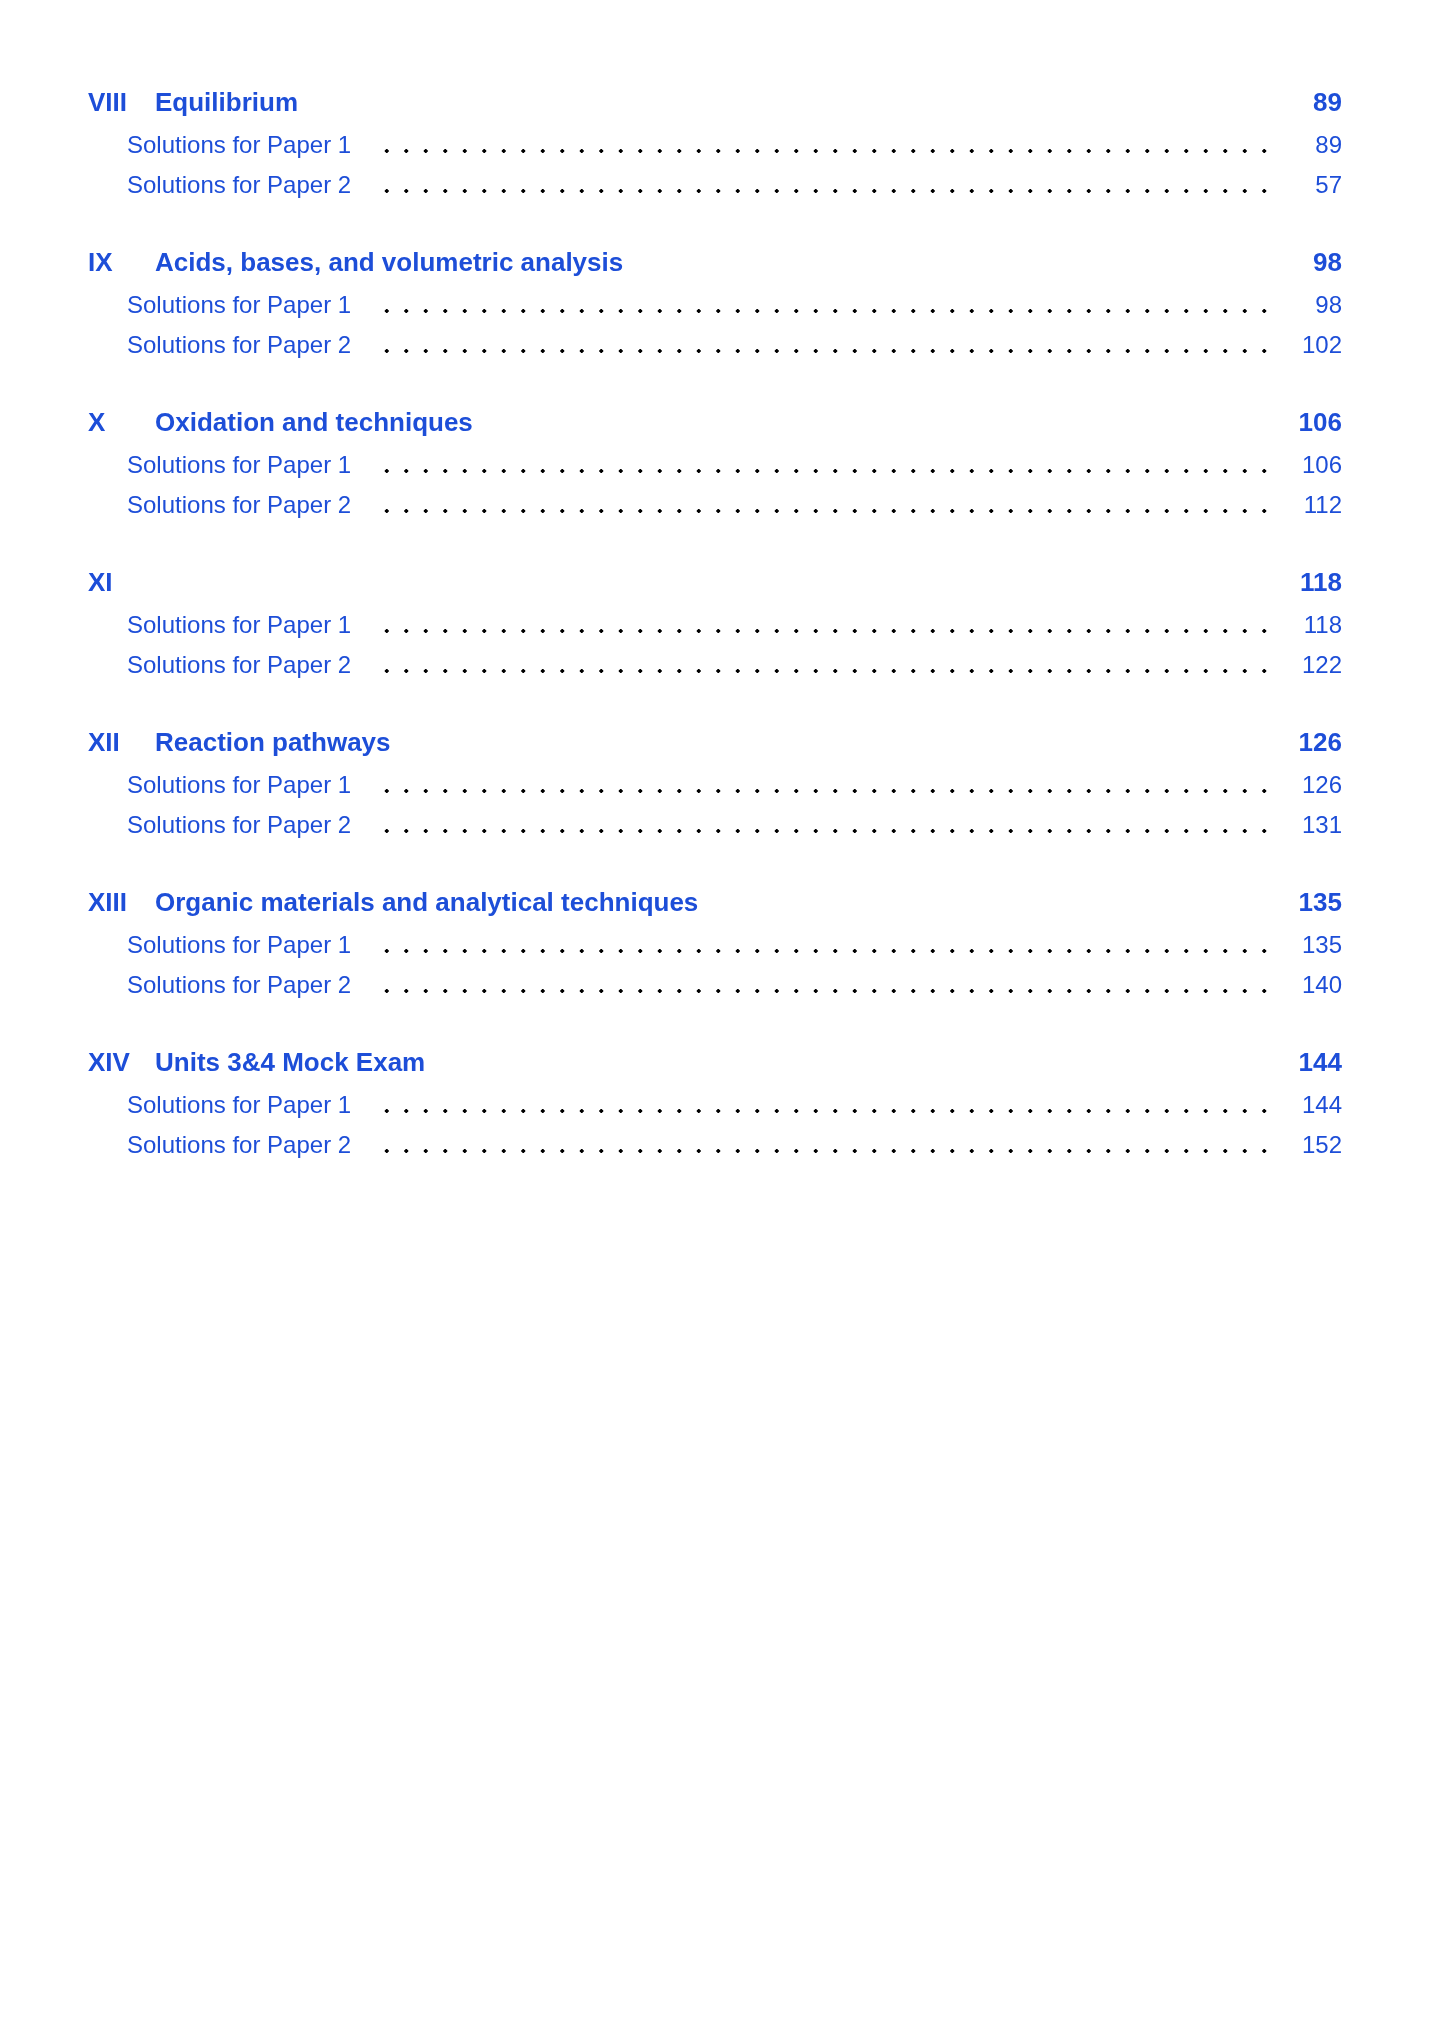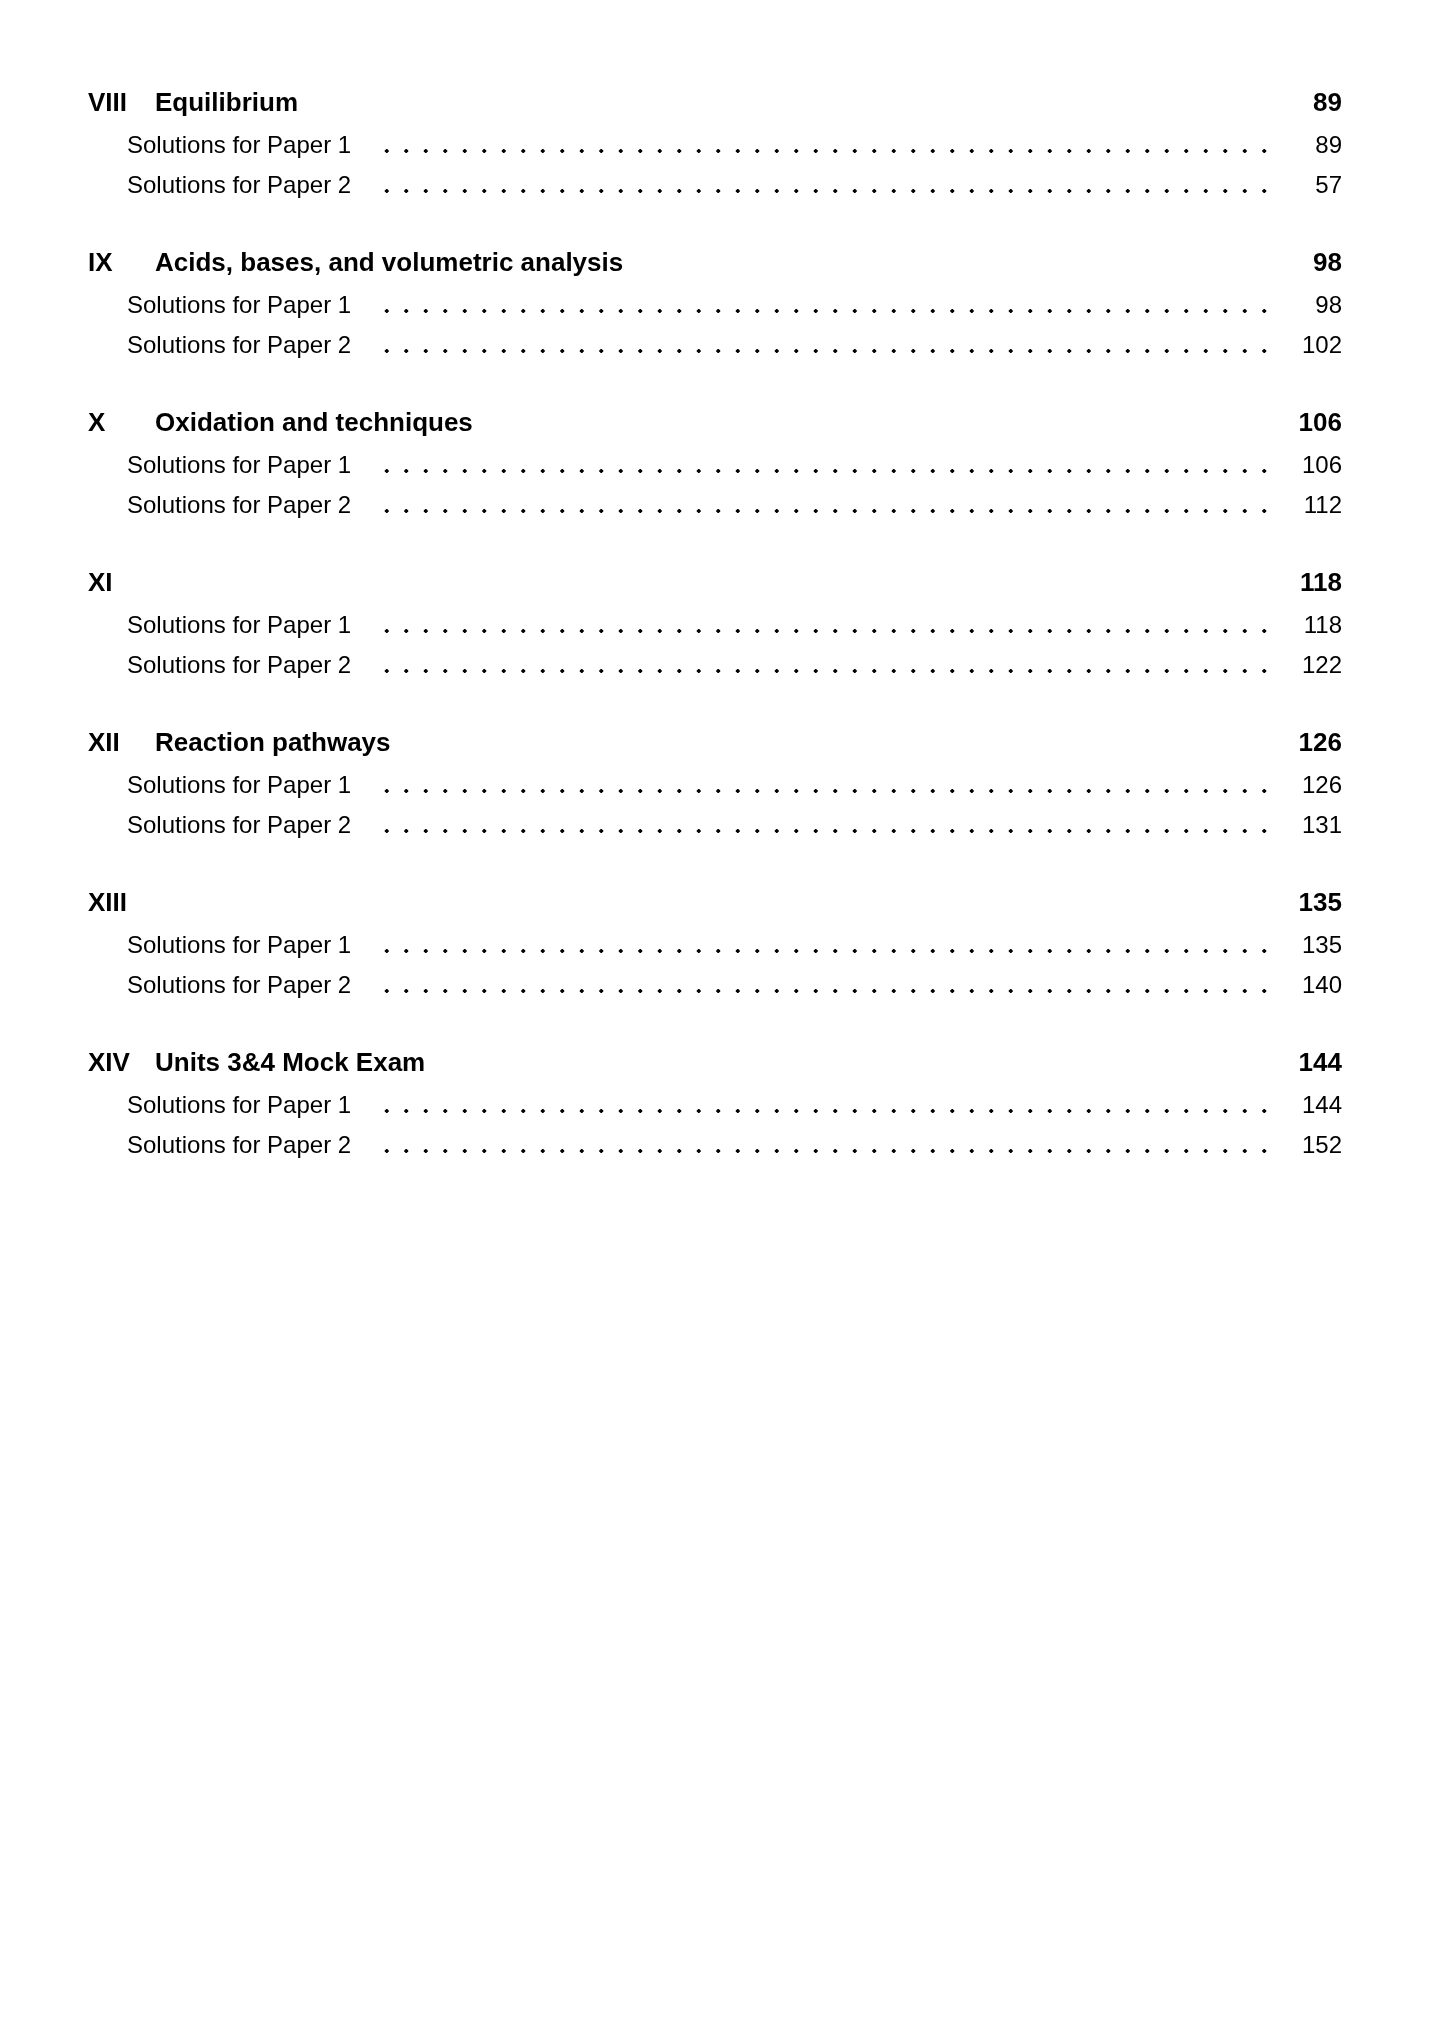--- a/index.html
+++ b/index.html
@@ -8,21 +8,21 @@
     background: #ffffff;
   }
   .page {
     position: relative;
     width: 1445px;
     height: 2043px;
     background: #ffffff;
     box-sizing: border-box;
     padding: 86px 103px 0 88px;
     font-family: "Liberation Sans", sans-serif;
-    color: #000000;
+    color: #1d4ed8;
     overflow: hidden;
   }
   .section {
     margin-bottom: 48px;
   }
   .header-row {
     display: flex;
     align-items: baseline;
     font-weight: 700;
     font-size: 26px;
@@ -182,20 +182,21 @@
     <span class="entry-label">Solutions for Paper 2</span>
     <span class="leader"></span>
     <span class="entry-page">131</span>
   </div>
 </div>
   </section>
 
   <section class="section">
     <div class="header-row">
       <span class="header-numeral">XIII</span>
+      <span class="header-title">Organic materials and analytical techniques</span>
       <span class="header-spacer"></span>
       <span class="header-page">135</span>
     </div>
     <div class="entries">
   <div class="entry-row">
     <span class="entry-label">Solutions for Paper 1</span>
     <span class="leader"></span>
     <span class="entry-page">135</span>
   </div>
 

